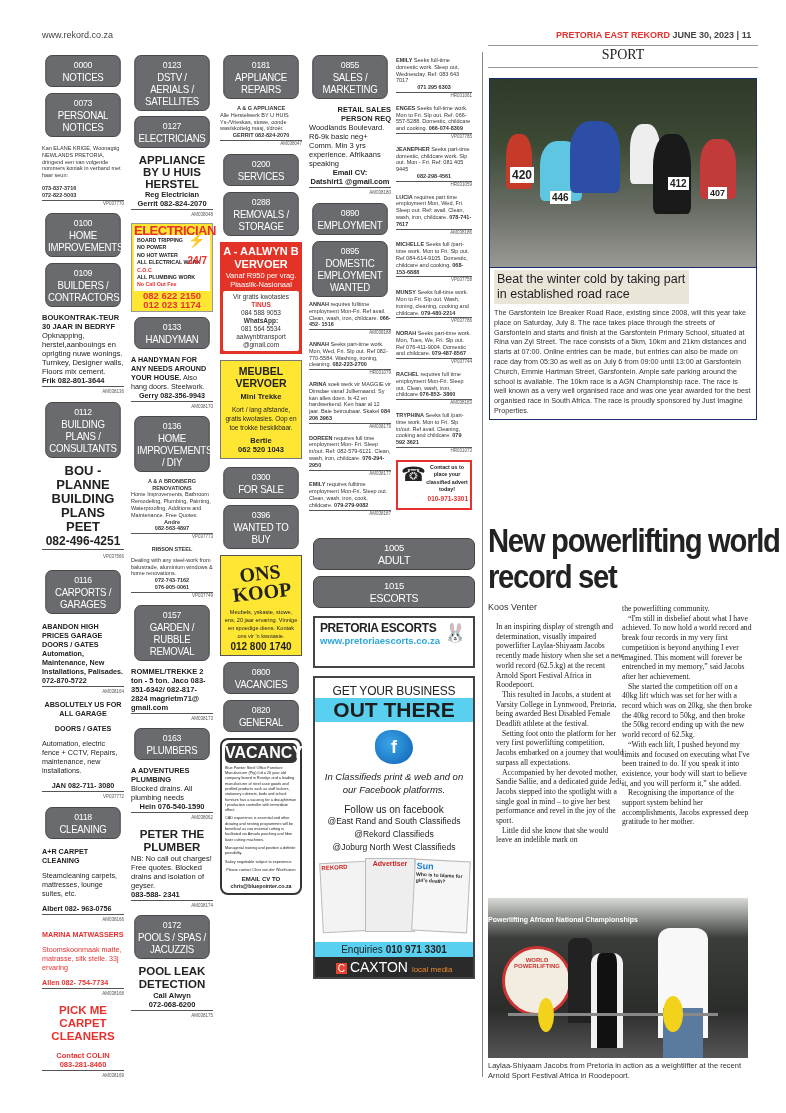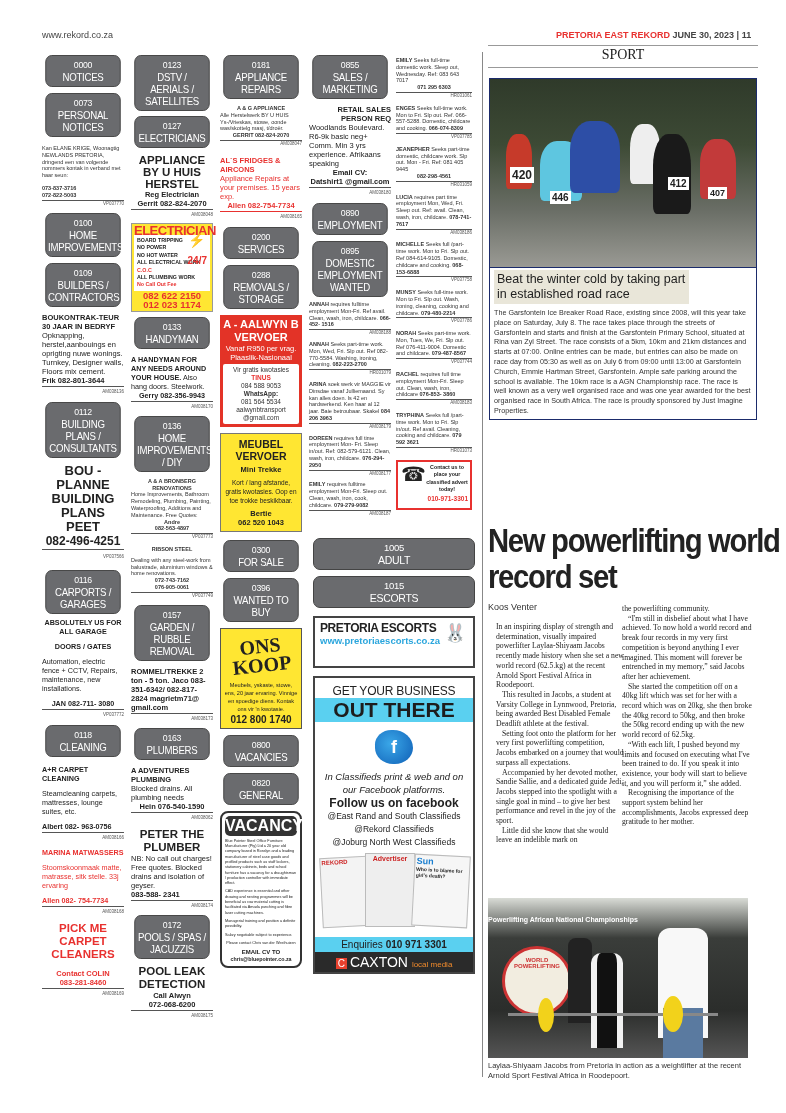--- a/index.html
+++ b/index.html
@@ -65,20 +65,25 @@
   <div class="big" style="margin-top:6px;font-size:13px;line-height:14px">
     <div>BOU -</div>
       <div>PLANNE</div>
       <div>BUILDING</div>
       <div>PLANS</div>
       <div>PEET</div>
     <div style="font-size:12px">082-496-4251</div>
     <div class="ref" style="font-weight:normal">VP037566</div>
   </div>
   <div class="hdr" style="margin-top:6px"><span class="code">0116</span><span>CARPORTS / GARAGES</span></div>
+  <div style="margin-top:8px;font-weight:bold;font-size:7.2px;line-height:9px">
+    <div>ABANDON HIGH PRICES GARAGE DOORS / GATES Automation, Maintenance, New Installations, Palisades.</div>
+    <div>072-870-5722</div>
+    <div class="ref" style="font-weight:normal">AM038164</div>
+  </div>
   <div style="margin-top:4px;font-size:7.2px;line-height:9px">
     <div class="big">ABSOLUTELY US FOR ALL GARAGE</div>
     <div class="big" style="margin-top:6px">DOORS / GATES</div>
     <div style="margin-top:6px">Automation, electric fence + CCTV, Repairs, maintenance, new installations.</div>
     <div class="big" style="margin-top:6px">JAN 082-711- 3080</div>
     <div class="ref">VP037772</div>
   </div>
   <div class="hdr" style="margin-top:6px"><span class="code">0118</span><span>CLEANING</span></div>
   <div style="margin-top:8px;font-size:7.2px;line-height:9px">
     <div style="font-weight:bold">A+R CARPET CLEANING</div>
@@ -174,26 +179,20 @@
 </div>
 
 <div class="col" style="left:220px;top:55px">
   <div class="hdr"><span class="code">0181</span><span>APPLIANCE REPAIRS</span></div>
   <div class="t-sm" style="margin-top:6px">
     <div style="font-weight:bold;text-align:center">A &amp; G APPLIANCE</div>
     <div>Alle Herstelwerk BY U HUIS Ys-/Vrieskas, stowe, oonde was/skottelg masj, t/droër.</div>
     <div style="font-weight:bold;text-align:center">GERRIT 082-824-2070</div>
     <div class="ref">AM038047</div>
   </div>
-  <div class="red" style="margin-top:8px;font-size:7.5px;line-height:9px">
-    <div style="font-weight:bold">AL`S FRIDGES &amp; AIRCONS</div>
-    <div>Appliance Repairs at your premises. 15 years exp.</div>
-    <div style="font-weight:bold;text-align:center">Allen 082-754-7734</div>
-    <div class="ref" style="color:#555;border-color:#e8312f">AM038165</div>
-  </div>
   <div class="hdr" style="margin-top:6px"><span class="code">0200</span><span>SERVICES</span></div>
   <div class="hdr" style="margin-top:6px"><span class="code">0288</span><span>REMOVALS / STORAGE</span></div>
   <div style="margin-top:6px;background:#e33327;padding:3px;color:#fff;text-align:center">
     <div style="font-weight:bold;font-size:11px;line-height:13px">A - AALWYN B VERVOER</div>
     <div style="font-size:7.5px;line-height:9px">Vanaf R950 per vrag.</div>
     <div style="font-size:7.5px;line-height:9px">Plaaslik-Nasionaal</div>
     <div style="background:#fff;color:#333;font-size:6.5px;line-height:8px;margin-top:2px;padding:2px;border-radius:2px">
       <div>Vir gratis kwotasies</div>
       <div class="red" style="font-weight:bold">TINUS</div>
       <div>084 588 9053</div>
@@ -256,21 +255,21 @@
   <div style="margin-top:8px;border:2px solid #444;padding:3px 5px;position:relative;height:52px">
     <div style="font-weight:bold;font-size:12px;letter-spacing:-.4px">PRETORIA ESCORTS</div>
     <span style="position:absolute;right:6px;top:4px;font-size:18px">🐰</span>
     <div style="font-weight:bold;font-size:9.5px;color:#2ba6dd;">www.pretoriaescorts.co.za</div>
   </div>
   <div style="margin-top:8px;border:2px solid #444;text-align:center">
     <div style="font-size:12px;margin-top:6px;letter-spacing:-.2px">GET YOUR BUSINESS</div>
     <div style="background:#5ad0f0;font-weight:bold;font-size:21px;line-height:24px;color:#1d1d1d">OUT THERE</div>
     <div style="margin:8px auto 6px;width:38px;height:34px;background:radial-gradient(circle at 40% 40%,#3aa7e8,#0f5fb6);border-radius:45% 55% 50% 50%;color:#fff;font-weight:bold;font-size:18px;line-height:34px">f</div>
     <div style="font-style:italic;font-size:9.5px;line-height:13px;padding:0 6px">In Classifieds print &amp; web and on our Facebook platforms.</div>
-    <div style="font-weight:bold;font-size:12px;">Follow us on facebook</div>
+    <div style="font-weight:normal;font-size:10px;margin-top:8px">Follow us on facebook</div>
     <div style="font-size:8.5px;line-height:13px">@East Rand and South Classifieds</div>
     <div style="font-size:8.5px;line-height:13px">@Rekord Classifieds</div>
     <div style="font-size:8.5px;line-height:13px">@Joburg North West Classifieds</div>
     <div style="position:relative;height:80px;margin:4px 6px">
       <div style="position:absolute;left:0;top:4px;width:48px;height:70px;background:#f3f3f3;border:1px solid #bbb;transform:rotate(-3deg);font-size:6px;color:#c22;font-weight:bold;text-align:left;padding:1px">REKORD</div>
       <div style="position:absolute;left:44px;top:0;width:50px;height:74px;background:#eee;border:1px solid #bbb;font-size:7px;color:#c22;font-weight:bold;padding:1px">Advertiser</div>
       <div style="position:absolute;left:92px;top:2px;width:56px;height:72px;background:#f6f6f6;border:1px solid #bbb;transform:rotate(3deg);padding:1px;text-align:left">
         <div style="font-size:9px;color:#1b7fd0;font-weight:bold">Sun</div>
         <div style="font-size:5px;line-height:6px;font-weight:bold">Who is to blame for girl's death?</div>
       </div>

